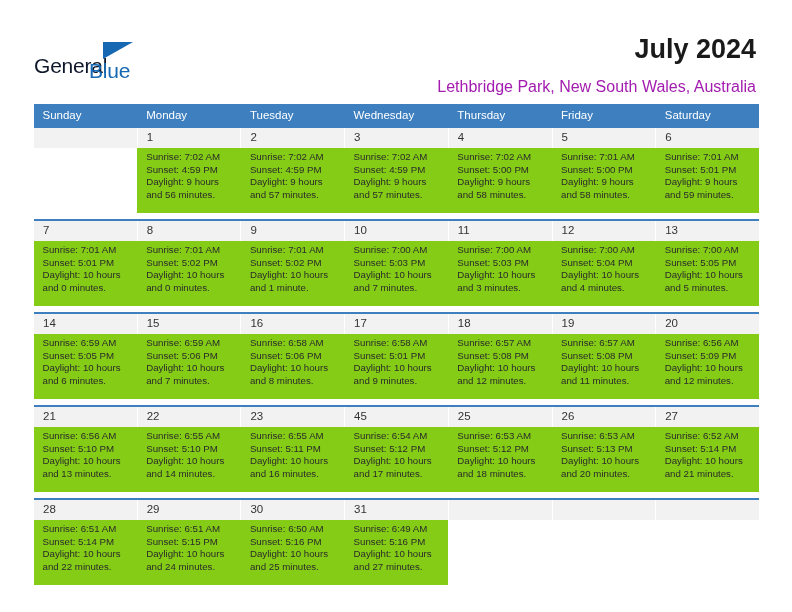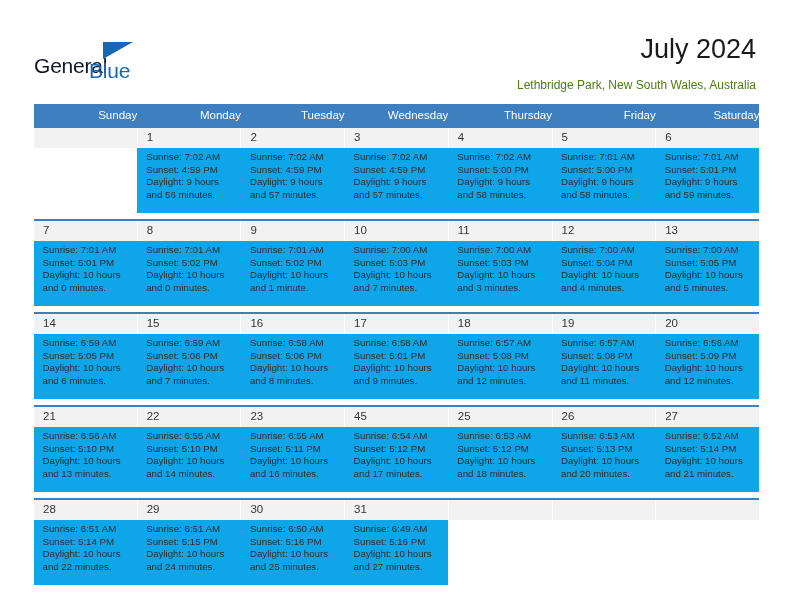--- a/index.html
+++ b/index.html
@@ -65,27 +65,28 @@
   }
 
   .title {
     position: absolute;
     right: 36px;
     top: 34px;
     font-size: 27px;
     color: #1a1a1a;
     text-align: right;
     white-space: nowrap;
+    font-weight: bold;
   }
   .subtitle {
     position: absolute;
     right: 36px;
     top: 78px;
-    font-size: 12px;
-    color: #4d7c0f;
+    font-size: 16px;
+    color: #a21caf;
     text-align: right;
     white-space: nowrap;
   }
 
   
   .calendar {
     position: absolute;
     left: 33px;
     top: 104px;
     width: 726px;
@@ -95,21 +96,21 @@
     table-layout: fixed;
     width: 726px;
   }
   table.cal col { width: 103.71px; }
 
   thead th {
     background: #3d7fbf;
     color: #ffffff;
     font-size: 11.5px;
     font-weight: normal;
-    text-align: right;
+    text-align: left;
     padding: 5px 0 5px 9px;
     height: 11px;
     border: none;
     margin-left: 15px;
   }
 
   
   tr.week-sep td {
     height: 2px;
     padding: 0;
@@ -133,21 +134,21 @@
     color: #333333;
     padding: 3px 0 4px 9px;
     vertical-align: top;
     border-left: 1px solid #ffffff;
     border-right: 1px solid #ffffff;
     height: 13px;
   }
   tr.num-row td.empty { background: #f2f2f2; }
 
   tr.info-row td {
-    background: #0ea5e9;
+    background: #84cc16;
     font-size: 9.7px;
     color: #2b2b2b;
     padding: 3px 5px 6px 9px;
     vertical-align: top;
     line-height: 12.6px;
     height: 56px;
   }
   tr.info-row td.empty { background: #ffffff; }
   .line { display: block; white-space: nowrap; }
 </style>

